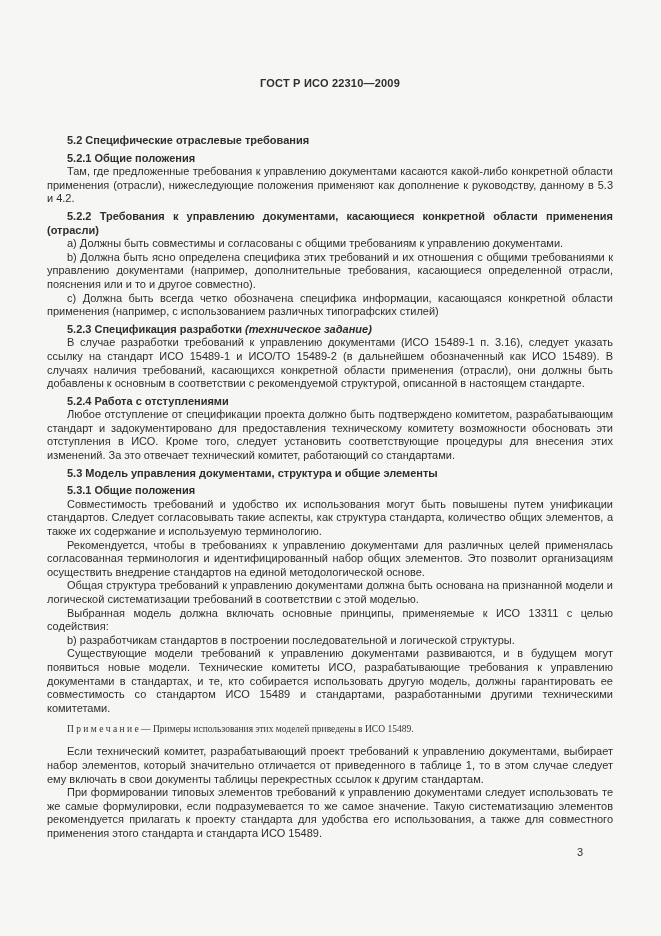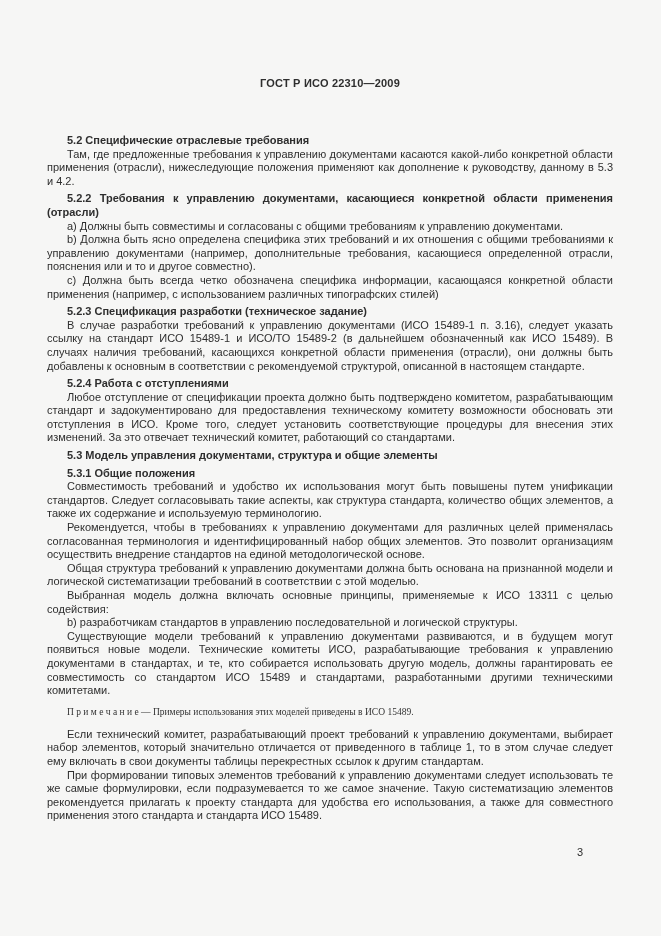--- a/index.html
+++ b/index.html
@@ -46,54 +46,55 @@
     text-indent: 20px;
   }
   .block.note {
     font-size: 9.5px;
     line-height: 12px;
     text-indent: 20px;
     margin: 8px 0 10px 0;
     color: #333333;
     font-family: Liberation Serif, serif;
   }
-  .italic { }
+  .italic { font-style: italic; }
   .page-number {
     position: absolute;
     top: 846px;
     left: 47px;
     width: 536px;
     text-align: right;
     font-size: 11px;
   }
 </style>
 </head>
 <body>
 
 <div class="page">
   <div class="running-header">ГОСТ Р ИСО 22310—2009</div>
 
   <div class="content">
       <div class="block h3">5.2 Специфические отраслевые требования</div>
+      <div class="block h4">5.2.1 Общие положения</div>
       <div class="block p">Там, где предложенные требования к управлению документами касаются какой-либо конкретной области применения (отрасли), нижеследующие положения применяют как дополнение к руководству, данному в 5.3 и 4.2.</div>
       <div class="block h4">5.2.2 Требования к управлению документами, касающиеся конкретной области применения (отрасли)</div>
       <div class="block p">a) Должны быть совместимы и согласованы с общими требованиям к управлению документами.</div>
       <div class="block p">b) Должна быть ясно определена специфика этих требований и их отношения с общими требованиями к управлению документами (например, дополнительные требования, касающиеся определенной отрасли, пояснения или и то и другое совместно).</div>
       <div class="block p">c) Должна быть всегда четко обозначена специфика информации, касающаяся конкретной области применения (например, с использованием различных типографских стилей)</div>
       <div class="block h4"><span>5.2.3 Спецификация разработки</span> <span class="italic">(техническое задание)</span></div>
       <div class="block p">В случае разработки требований к управлению документами (ИСО 15489-1 п. 3.16), следует указать ссылку на стандарт ИСО 15489-1 и ИСО/ТО 15489-2 (в дальнейшем обозначенный как ИСО 15489). В случаях наличия требований, касающихся конкретной области применения (отрасли), они должны быть добавлены к основным в соответствии с рекомендуемой структурой, описанной в настоящем стандарте.</div>
       <div class="block h4">5.2.4 Работа с отступлениями</div>
       <div class="block p">Любое отступление от спецификации проекта должно быть подтверждено комитетом, разрабатывающим стандарт и задокументировано для предоставления техническому комитету возможности обосновать эти отступления в ИСО. Кроме того, следует установить соответствующие процедуры для внесения этих изменений. За это отвечает технический комитет, работающий со стандартами.</div>
       <div class="block h3">5.3 Модель управления документами, структура и общие элементы</div>
       <div class="block h4">5.3.1 Общие положения</div>
       <div class="block p">Совместимость требований и удобство их использования могут быть повышены путем унификации стандартов. Следует согласовывать такие аспекты, как структура стандарта, количество общих элементов, а также их содержание и используемую терминологию.</div>
       <div class="block p">Рекомендуется, чтобы в требованиях к управлению документами для различных целей применялась согласованная терминология и идентифицированный набор общих элементов. Это позволит организациям осуществить внедрение стандартов на единой методологической основе.</div>
       <div class="block p">Общая структура требований к управлению документами должна быть основана на признанной модели и логической систематизации требований в соответствии с этой моделью.</div>
       <div class="block p">Выбранная модель должна включать основные принципы, применяемые к ИСО 13311 с целью содействия:</div>
-      <div class="block p">b) разработчикам стандартов в управлению последовательной и логической структуры.</div>
+      <div class="block p">b) разработчикам стандартов в построении последовательной и логической структуры.</div>
       <div class="block p">Существующие модели требований к управлению документами развиваются, и в будущем могут появиться новые модели. Технические комитеты ИСО, разрабатывающие требования к управлению документами в стандартах, и те, кто собирается использовать другую модель, должны гарантировать ее совместимость со стандартом ИСО 15489 и стандартами, разработанными другими техническими комитетами.</div>
       <div class="block note">П р и м е ч а н и е — Примеры использования этих моделей приведены в ИСО 15489.</div>
       <div class="block p">Если технический комитет, разрабатывающий проект требований к управлению документами, выбирает набор элементов, который значительно отличается от приведенного в таблице 1, то в этом случае следует ему включать в свои документы таблицы перекрестных ссылок к другим стандартам.</div>
       <div class="block p">При формировании типовых элементов требований к управлению документами следует использовать те же самые формулировки, если подразумевается то же самое значение. Такую систематизацию элементов рекомендуется прилагать к проекту стандарта для удобства его использования, а также для совместного применения этого стандарта и стандарта ИСО 15489.</div>
     </div>
 
   <div class="page-number">3</div>
 </div>
 
 </body></html>

